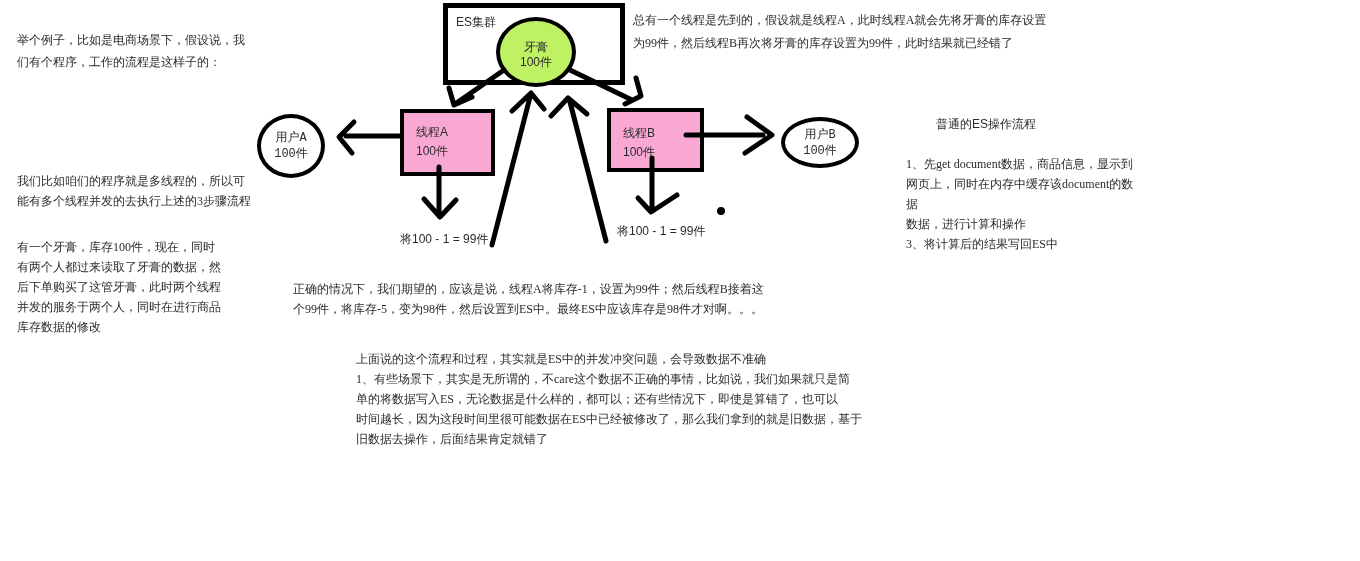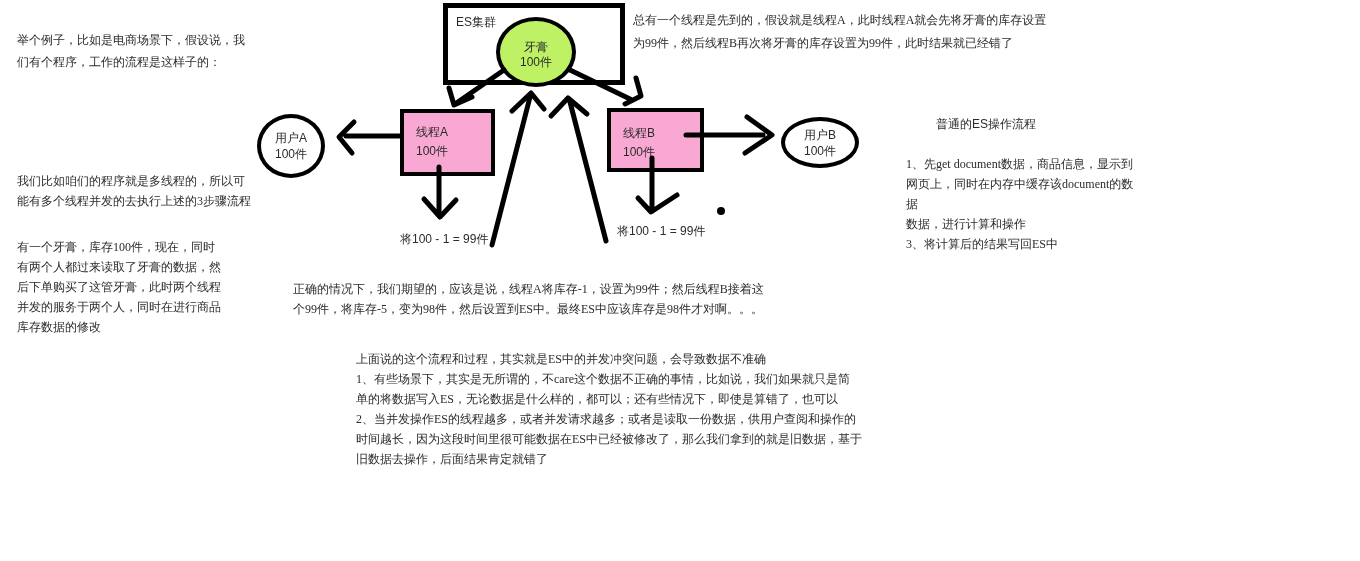--- a/index.html
+++ b/index.html
@@ -51,21 +51,21 @@
   }
   .thread-box {
     border: 4px solid #000; background: #f9a8d4;
     font-size: 12px; line-height: 19px;
   }
   .thread-a { left: 400px; top: 109px; width: 75px; height: 49px; padding: 10px 0 0 12px; }
   .thread-b { left: 607px; top: 108px; width: 73px; height: 44px; padding: 12px 4px 0 12px; }
   .user-ellipse {
     border: 4px solid #000; border-radius: 50%; background: #fff;
     display: flex; flex-direction: column; align-items: center; justify-content: center;
-    font-size: 12px; line-height: 16px; text-align: center;
+    font-size: 12px; line-height: 16px; text-align: center; font-family: Liberation Mono, monospace;
   }
   .user-a { left: 257px; top: 114px; width: 60px; height: 56px; }
   .user-b { left: 781px; top: 117px; width: 70px; height: 43px; }
 
   .arrow-layer { position: absolute; left: 0; top: 0; z-index: 3; pointer-events: none; }
 </style>
 </head>
 <body>
 
 <div class="canvas">
@@ -93,21 +93,20 @@
 
   <div class="tb note-expected">
       <div class="ln">正确的情况下，我们期望的，应该是说，线程A将库存-1，设置为99件；然后线程B接着这</div>
       <div class="ln">个99件，将库存-5，变为98件，然后设置到ES中。最终ES中应该库存是98件才对啊。。。</div>
     </div>
 
   <div class="tb note-conflict">
       <div class="ln">上面说的这个流程和过程，其实就是ES中的并发冲突问题，会导致数据不准确</div>
       <div class="ln">1、有些场景下，其实是无所谓的，不care这个数据不正确的事情，比如说，我们如果就只是简</div>
       <div class="ln">单的将数据写入ES，无论数据是什么样的，都可以；还有些情况下，即使是算错了，也可以</div>
-      <div class="ln">2、当并发操作ES的线程越多，或者并发请求越多；或者是读取一份数据，供用户查阅和操作的</div>
       <div class="ln">时间越长，因为这段时间里很可能数据在ES中已经被修改了，那么我们拿到的就是旧数据，基于</div>
       <div class="ln">旧数据去操作，后面结果肯定就错了</div>
     </div>
 
   <div class="tb flow-title">普通的ES操作流程</div>
   <div class="tb flow-steps">
       <div class="ln">1、先get document数据，商品信息，显示到</div>
       <div class="ln">网页上，同时在内存中缓存该document的数</div>
       <div class="ln">据</div>
       <div class="ln">数据，进行计算和操作</div>

